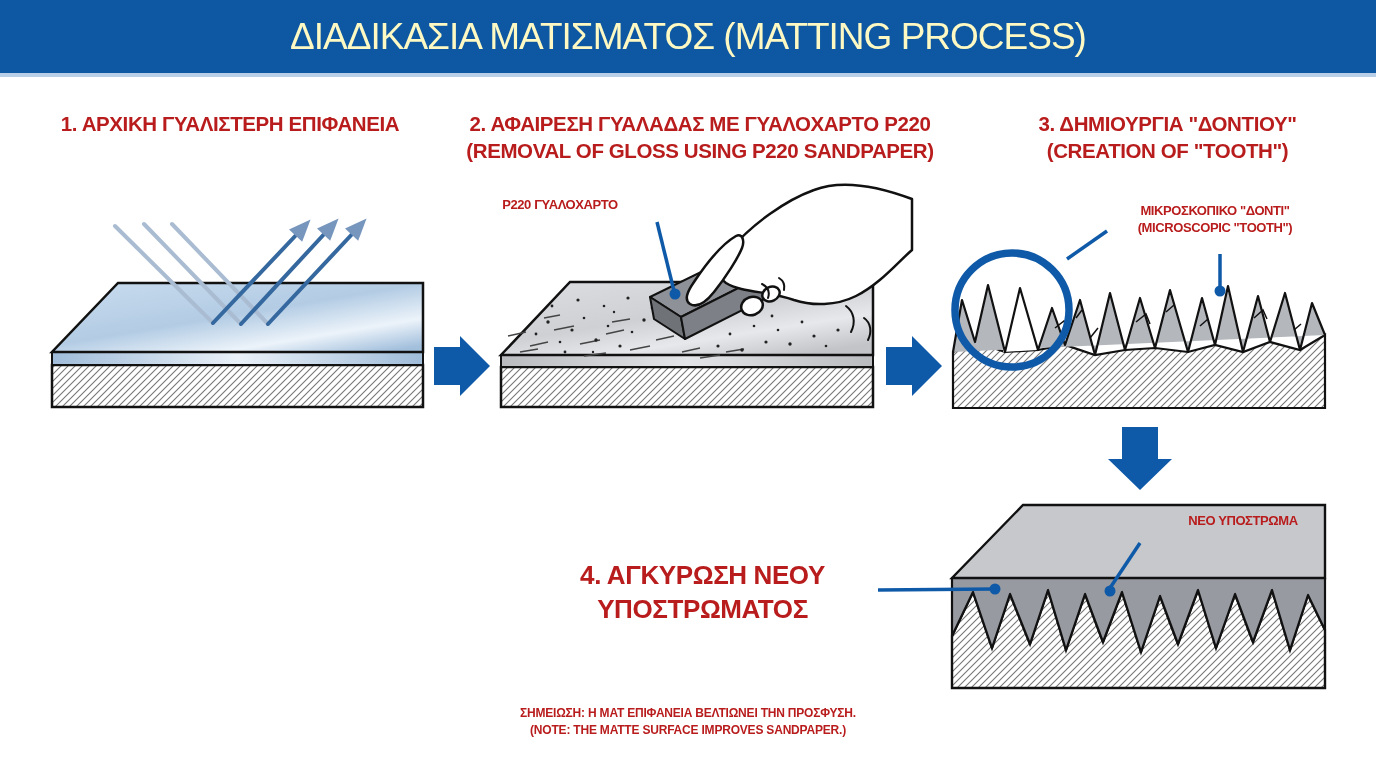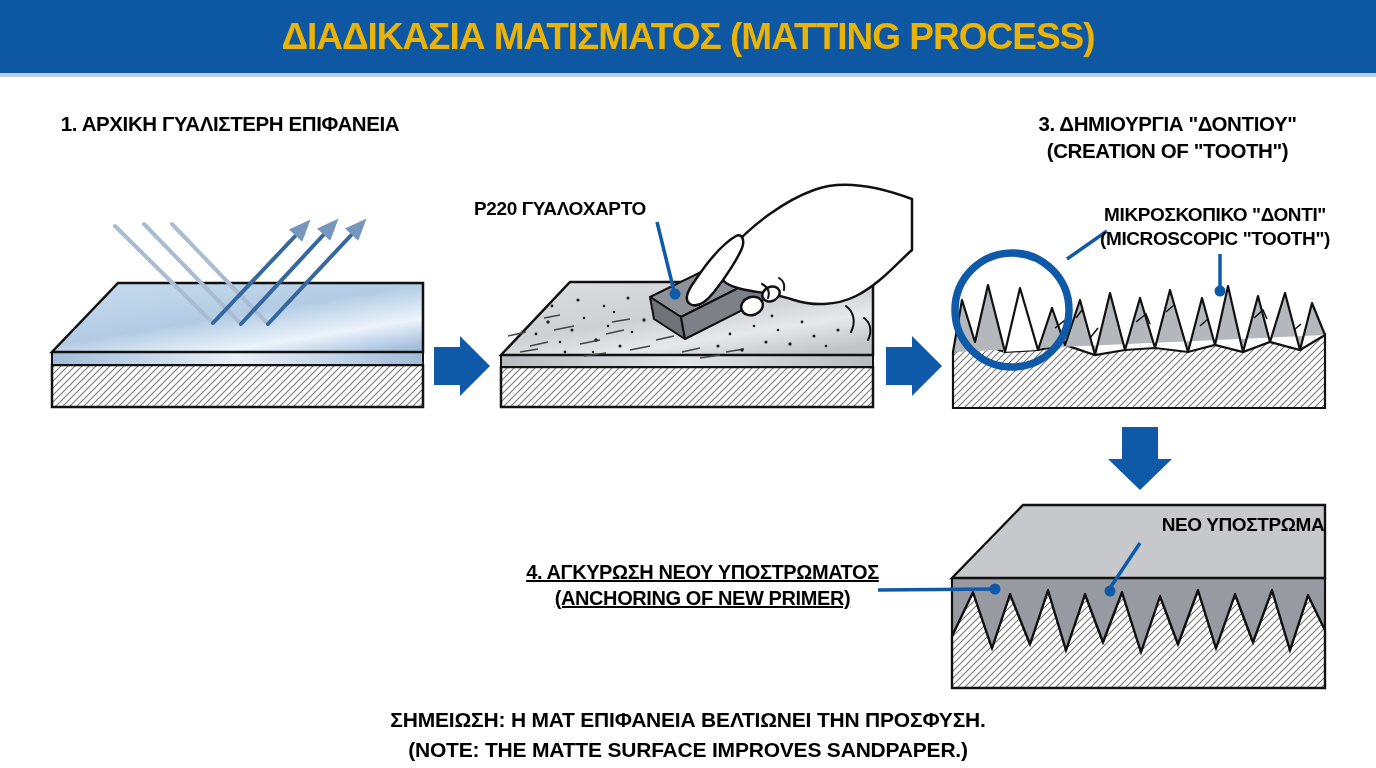--- a/index.html
+++ b/index.html
@@ -6,30 +6,30 @@
   .stage{
     position:relative;width:1376px;height:768px;background:#ffffff;
     font-family:"Liberation Sans","DejaVu Sans",sans-serif;overflow:hidden;
   }
   .header{
     position:absolute;left:0;top:0;width:1376px;height:73px;
     background:#0d57a3;border-bottom:4px solid #b9cfe7;
     display:flex;align-items:center;justify-content:center;
   }
   .header .title{
-    color:#eab308;font-size:37px;font-weight:700;letter-spacing:-1px;white-space:nowrap;
+    color:#fef9c3;font-size:37px;font-weight:400;letter-spacing:-1px;white-space:nowrap;
   }
   .lbl{
-    position:absolute;text-align:center;color:#000000;font-weight:700;line-height:1.3;
+    position:absolute;text-align:center;color:#b91c1c;font-weight:700;line-height:1.3;
     letter-spacing:-0.4px;
   }
   .step-title{font-size:20.5px;}
-  .callout{font-size:19px;line-height:1.28;}
-  .step4-title{font-size:20px;text-decoration:underline;}
-  .note{font-size:21px;line-height:1.45;letter-spacing:-0.2px;}
+  .callout{font-size:13px;line-height:1.28;}
+  .step4-title{font-size:26px;}
+  .note{font-size:12px;line-height:1.45;letter-spacing:-0.2px;}
   svg.diagram{position:absolute;left:0;top:0;}
 </style>
 </head>
 <body>
 
 <div class="stage">
 
   <div class="header">
     <div class="title">ΔΙΑΔΙΚΑΣΙΑ ΜΑΤΙΣΜΑΤΟΣ (MATTING PROCESS)</div>
   </div>
@@ -223,38 +223,41 @@
         <line x1="1140" y1="543" x2="1110" y2="588" stroke="#0f5aa8" stroke-width="3.5"></line>
         <circle cx="1110" cy="591" r="5.5" fill="#0f5aa8"></circle>
       </g>
     </g>
   </svg>
 
   <div class="lbl step-title" style="left:20px;top:111px;width:420px;">
     <div>1. ΑΡΧΙΚΗ ΓΥΑΛΙΣΤΕΡΗ ΕΠΙΦΑΝΕΙΑ</div>
   </div>
 
+  <div class="lbl step-title" style="left:450px;top:111px;width:500px;">
+    <div>2. ΑΦΑΙΡΕΣΗ ΓΥΑΛΑΔΑΣ ΜΕ ΓΥΑΛΟΧΑΡΤΟ P220</div>
+    <div>(REMOVAL OF GLOSS USING P220 SANDPAPER)</div>
+  </div>
 
   <div class="lbl step-title" style="left:965px;top:111px;width:405px;">
     <div>3. ΔΗΜΙΟΥΡΓΙΑ "ΔΟΝΤΙΟΥ"</div>
     <div>(CREATION OF "TOOTH")</div>
   </div>
 
   <div class="lbl callout" style="left:455px;top:197px;width:210px;">
     <div>P220 ΓΥΑΛΟΧΑΡΤΟ</div>
   </div>
 
   <div class="lbl callout" style="left:1055px;top:203px;width:320px;">
     <div>ΜΙΚΡΟΣΚΟΠΙΚΟ "ΔΟΝΤΙ"</div>
     <div>(MICROSCOPIC "TOOTH")</div>
   </div>
 
   <div class="lbl step4-title" style="left:490px;top:559px;width:425px;">
     <div>4. ΑΓΚΥΡΩΣΗ ΝΕΟΥ ΥΠΟΣΤΡΩΜΑΤΟΣ</div>
-    <div>(ANCHORING OF NEW PRIMER)</div>
   </div>
 
   <div class="lbl callout" style="left:1108px;top:513px;width:270px;">
     <div>ΝΕΟ ΥΠΟΣΤΡΩΜΑ</div>
   </div>
 
   <div class="lbl note" style="left:288px;top:705px;width:800px;">
     <div>ΣΗΜΕΙΩΣΗ: Η ΜΑΤ ΕΠΙΦΑΝΕΙΑ ΒΕΛΤΙΩΝΕΙ ΤΗΝ ΠΡΟΣΦΥΣΗ.</div>
     <div>(NOTE: THE MATTE SURFACE IMPROVES SANDPAPER.)</div>
   </div>

